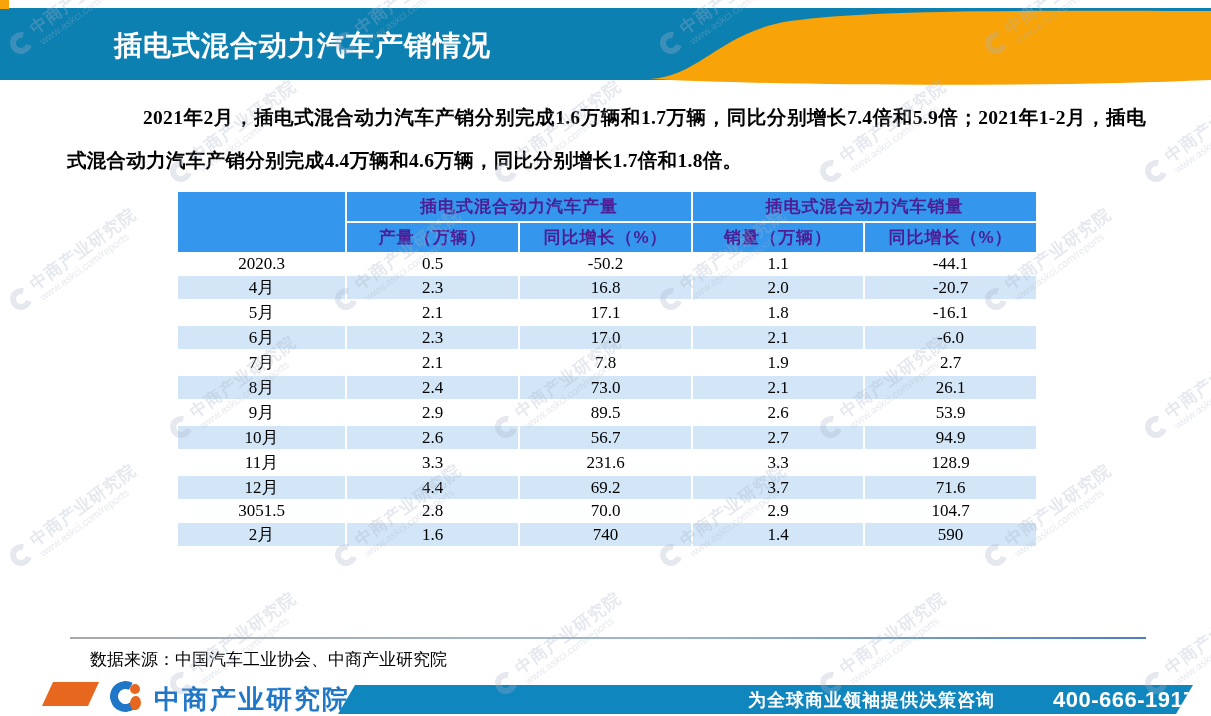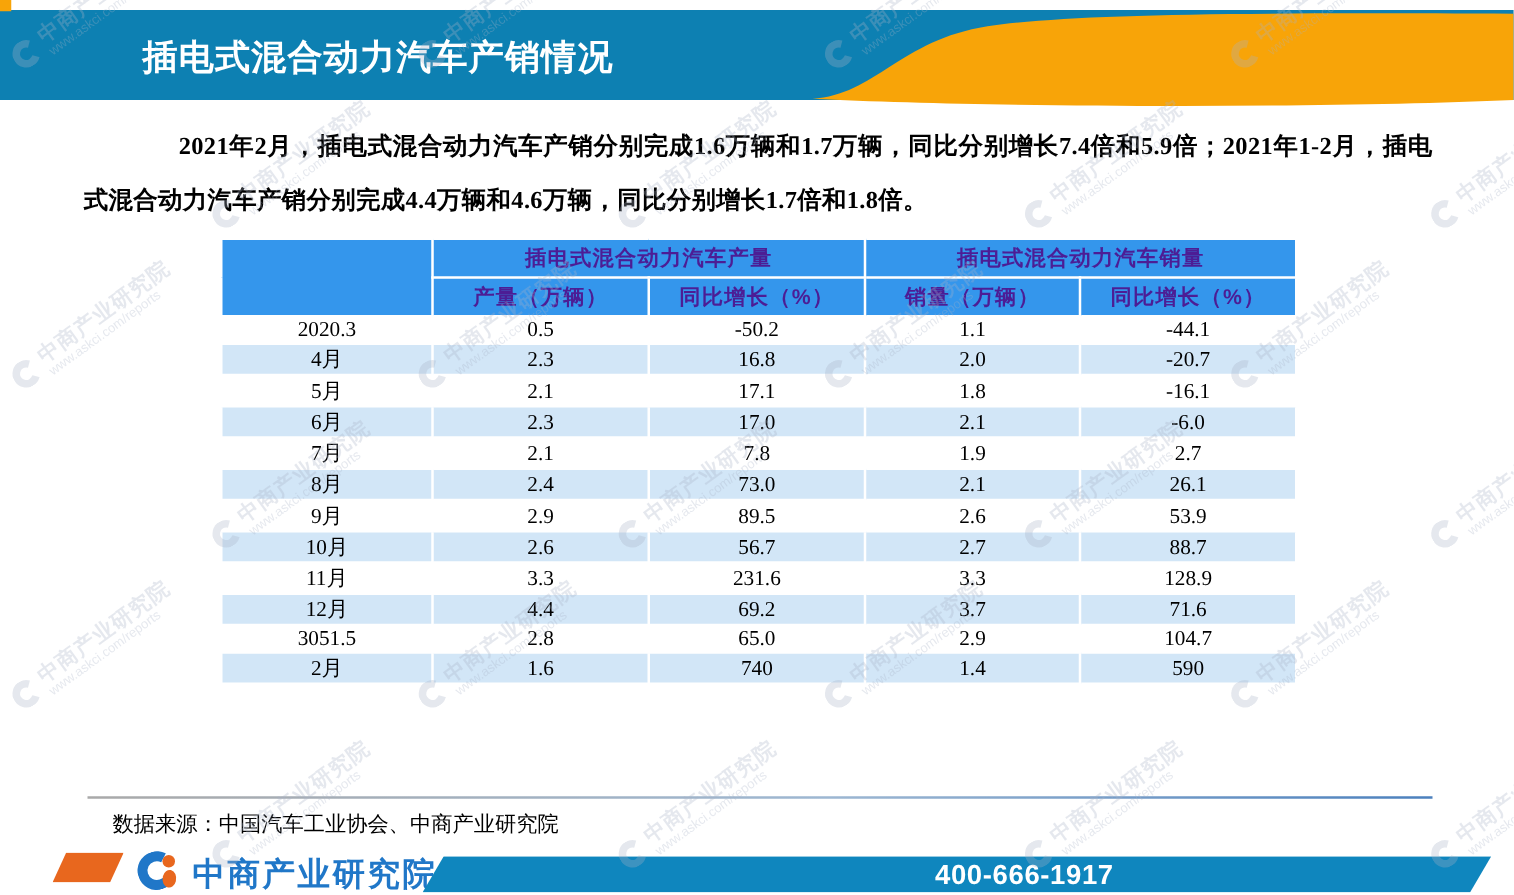--- a/index.html
+++ b/index.html
@@ -189,40 +189,40 @@
         <td>2.9</td>
         <td>89.5</td>
         <td>2.6</td>
         <td>53.9</td>
       </tr>
       <tr>
         <td>10月</td>
         <td>2.6</td>
         <td>56.7</td>
         <td>2.7</td>
-        <td>88.7</td>
+        <td>94.9</td>
       </tr>
       <tr>
         <td>11月</td>
         <td>3.3</td>
         <td>231.6</td>
         <td>3.3</td>
         <td>128.9</td>
       </tr>
       <tr>
         <td>12月</td>
         <td>4.4</td>
         <td>69.2</td>
         <td>3.7</td>
         <td>71.6</td>
       </tr>
       <tr>
         <td>3051.5</td>
         <td>2.8</td>
-        <td>65.0</td>
+        <td>70.0</td>
         <td>2.9</td>
         <td>104.7</td>
       </tr>
       <tr>
         <td>2月</td>
         <td>1.6</td>
         <td>740</td>
         <td>1.4</td>
         <td>590</td>
       </tr>
@@ -233,20 +233,21 @@
 <div class="source-line">数据来源：中国汽车工业协会、中商产业研究院</div>
 
 <div class="footer-orange"></div>
 <div class="logo-mark">
   <div class="logo-c"></div>
   <div class="logo-dot"></div>
   <div class="logo-tail"></div>
 </div>
 <div class="logo-text">中商产业研究院</div>
 <div class="footer-bar">
+  <span class="footer-slogan">为全球商业领袖提供决策咨询</span>
   <span class="footer-phone">400-666-1917</span>
 </div>
 
 <div class="watermark-layer">
     <div class="wm-tile" style="left: 10px; top: -20px;">
       <div class="wm-cmark"></div>
       <div class="wm-text">
         <div class="wm-line1">中商产业研究院</div>
         <div class="wm-line2">www.askci.com/reports</div>
       </div>

